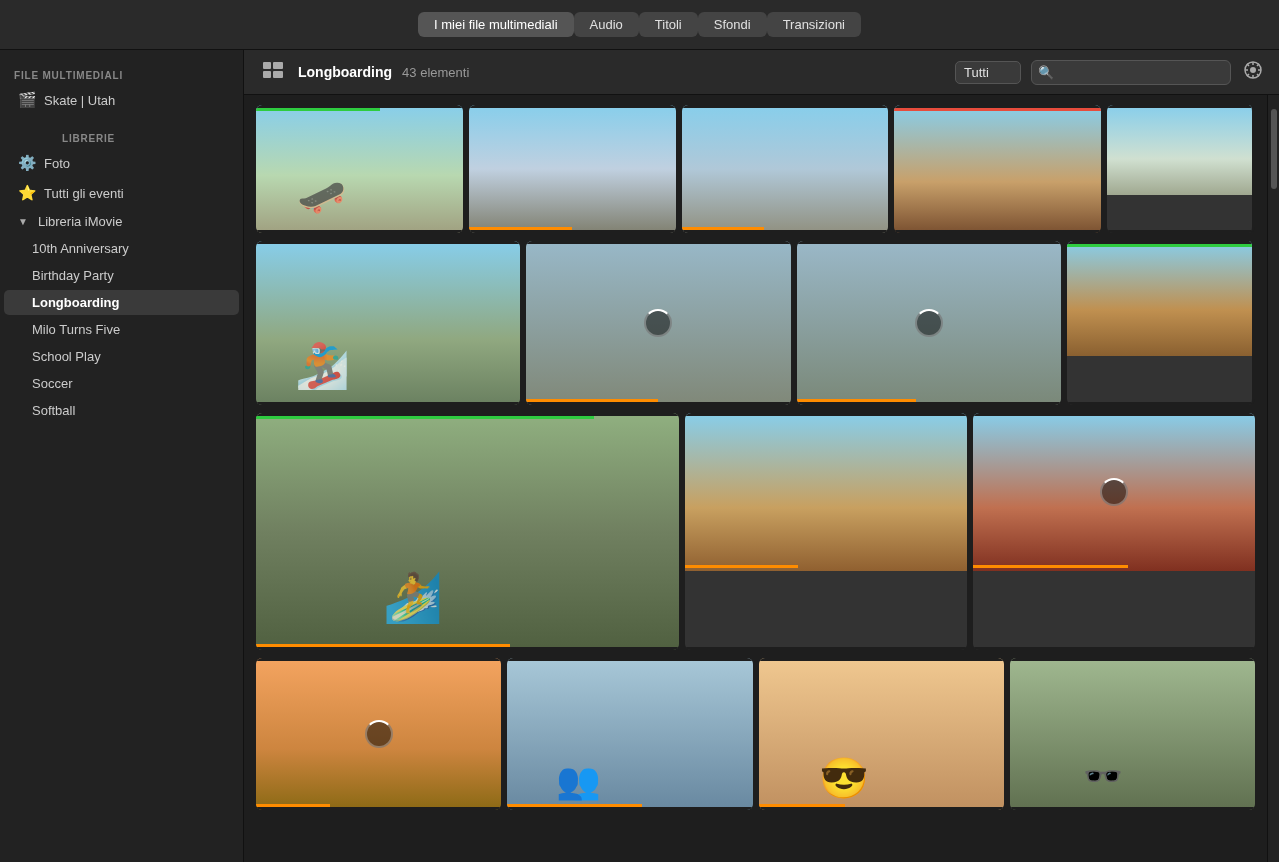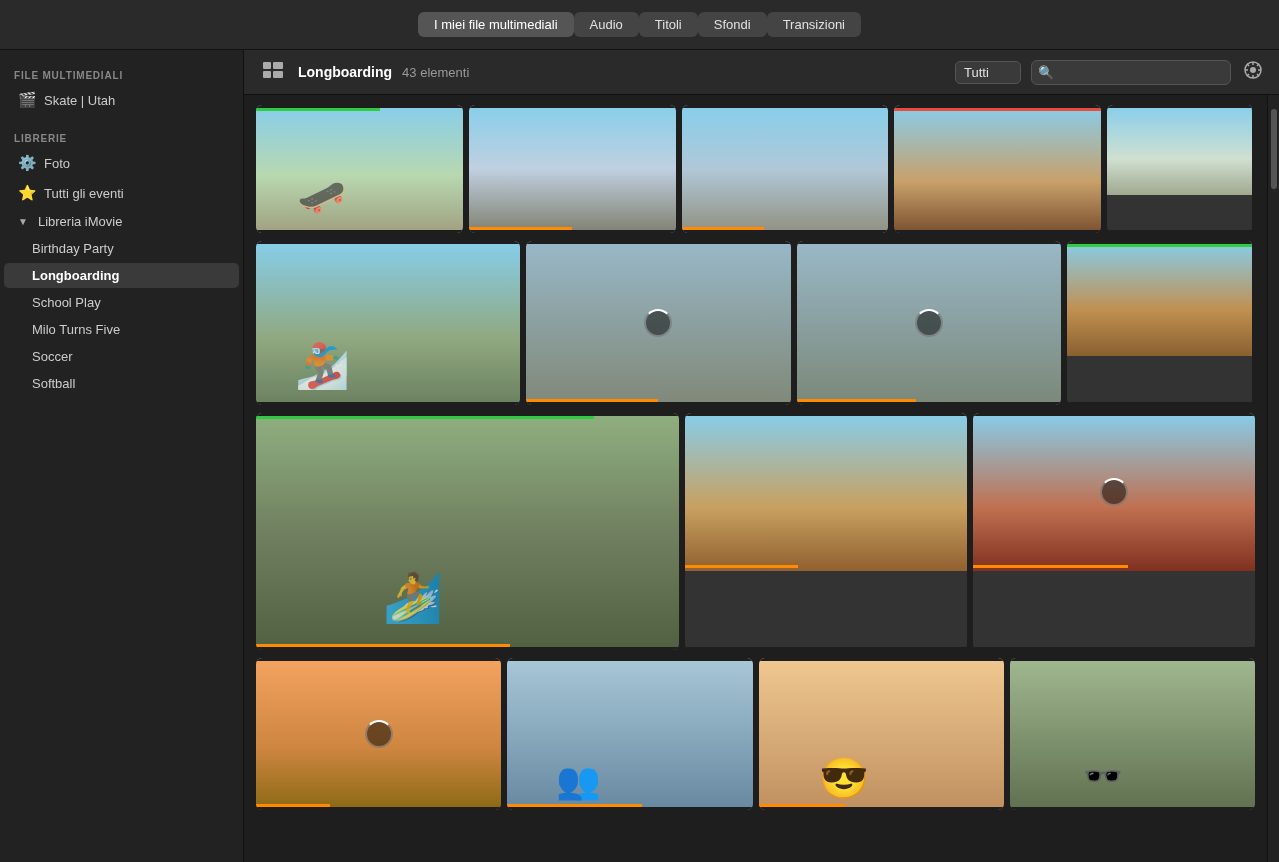--- a/index.html
+++ b/index.html
@@ -288,55 +288,58 @@
 
   <div class="sidebar">
 
     <div class="sidebar-section-title">FILE MULTIMEDIALI</div>
 
     <div class="sidebar-item">
       <span class="icon">🎬</span>
       <span>Skate | Utah</span>
     </div>
 
-    <div class="sidebar-section-title" style="margin-top:10px;">LIBRERIE</div>
+    <div class="sidebar-section-title" style="margin-top:10px;margin-left:48px;">LIBRERIE</div>
 
     <div class="sidebar-item">
       <span class="icon">⚙️</span>
       <span>Foto</span>
     </div>
 
     <div class="sidebar-item">
       <span class="icon">⭐</span>
       <span>Tutti gli eventi</span>
     </div>
 
     <div class="sidebar-item">
       <span class="collapse-arrow">▼</span>
       <span>Libreria iMovie</span>
     </div>
 
+    <div class="sidebar-item sub">
+      <span>10th Anniversary</span>
+    </div>
 
 
     <div class="sidebar-item sub">
       <span>Birthday Party</span>
     </div>
 
 
 
     <div class="sidebar-item sub active">
       <span>Longboarding</span>
     </div>
 
     <div class="sidebar-item sub">
+      <span>Milo Turns Five</span>
+    </div>
+
+    <div class="sidebar-item sub">
       <span>School Play</span>
-    </div>
-
-    <div class="sidebar-item sub">
-      <span>Milo Turns Five</span>
     </div>
 
     <div class="sidebar-item sub">
       <span>Soccer</span>
     </div>
 
     <div class="sidebar-item sub">
       <span>Softball</span>
     </div>
 

